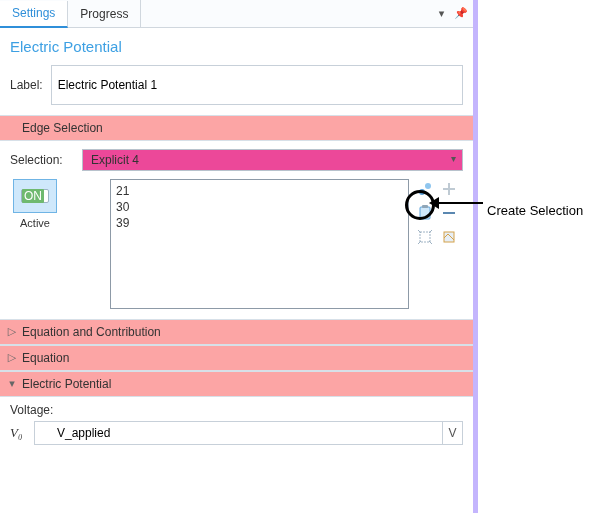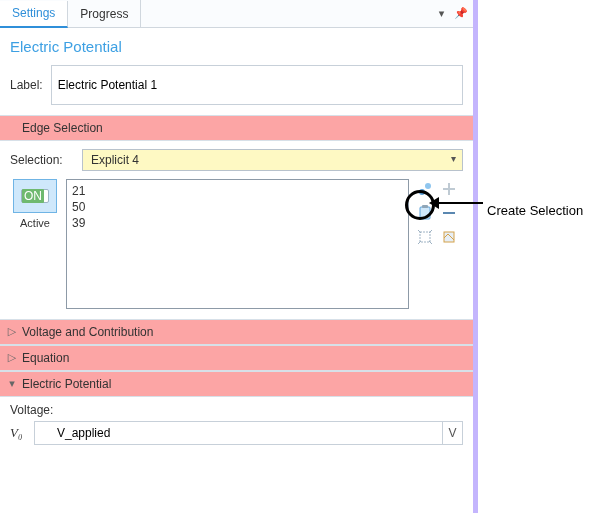--- a/index.html
+++ b/index.html
@@ -11,30 +11,30 @@
   .tabbar .spacer { flex: 1; }
   .tabbar .glyph { padding: 0 5px; color: #555; cursor: pointer; font-size: 11px; }
   .title { color: #3da0e3; font-size: 15px; padding: 10px 10px 6px; }
   .labelrow { display: flex; align-items: center; padding: 4px 10px 10px; gap: 8px; }
   .labelrow input { flex: 1; border: 1px solid #c7d0d9; padding: 12px 6px; font-size: 12px; }
   .section-hdr { background: #fca5a5; padding: 5px 10px 5px 22px; font-size: 12px; color: #333; border-top: 1px solid #d7e0e8; border-bottom: 1px solid #d7e0e8; position: relative; }
   .section-hdr.collapsible { cursor: pointer; }
   .section-hdr .arrow { position: absolute; left: 6px; top: 5px; color: #666; font-size: 11px; width: 12px; text-align: center; }
   .selrow { display: flex; align-items: center; padding: 8px 10px 4px; gap: 14px; }
   .selrow .sellabel { width: 58px; }
-  .selrow .selbox { flex: 1; background: #fef9c3; border: 1px solid #b8c2cc; padding: 3px 20px 3px 8px; position: relative; cursor: pointer; }
+  .selrow .selbox { flex: 1; background: #ec4899; border: 1px solid #b8c2cc; padding: 3px 20px 3px 8px; position: relative; cursor: pointer; }
   .selrow .selbox::after { content: "▾"; position: absolute; right: 6px; top: 3px; color: #555; font-size: 10px; }
   .edgebody { display: flex; padding: 4px 10px 10px; gap: 6px; }
   .col-toggle { display: flex; flex-direction: column; align-items: center; width: 50px; }
   .onbtn { width: 44px; height: 34px; background: #cfe8fb; border: 1px solid #6fb4e5; display: flex; align-items: center; justify-content: center; cursor: pointer; }
   .onbadge { width: 28px; height: 14px; background: #fff; border: 1px solid #9db4c5; border-radius: 2px; font-size: 12px; display: flex; align-items: center; }
   .onbadge span:first-child { background: #6fb96f; color: #fff; padding: 0 2px; border-radius: 1px; }
   .onbadge span:last-child { flex: 1; }
   .active-lbl { margin-top: 4px; font-size: 11px; color: #333; }
-  .listbox { flex: 1; height: 130px; border: 1px solid #8d9aa7; background: #fff; padding: 3px 5px; font-size: 12px; line-height: 16px; overflow: auto; }
+  .listbox { flex: 1; height: 130px; border: 1px solid #8d9aa7; background: #fff; padding: 3px 5px; font-size: 12px; line-height: 16px; overflow: auto; margin-left: 44px; }
   .listbox div { cursor: pointer; }
   .sidebtns { width: 48px; display: flex; flex-wrap: wrap; gap: 4px 4px; align-content: flex-start; }
   .iconbtn { width: 20px; height: 20px; display: flex; align-items: center; justify-content: center; cursor: pointer; border: 1px solid transparent; }
   .voltagerow { padding: 6px 10px 4px; }
   .voltageinput { display: flex; align-items: center; padding: 0 10px 10px; gap: 6px; }
   .voltageinput .v0 { font-style: italic; font-family: "Times New Roman", serif; font-size: 13px; width: 18px; }
   .voltageinput input { flex: 1; border: 1px solid #c7d0d9; padding: 4px 22px; font-size: 12px; }
   .voltageinput .unit { width: 20px; text-align: center; color: #555; border: 1px solid #c7d0d9; border-left: none; padding: 4px 4px; margin-left: -6px; }
   
   .annot { position: absolute; left: 405px; top: 190px; width: 190px; height: 40px; pointer-events: none; }
@@ -80,21 +80,21 @@
       <div class="onbtn">
         <div class="onbadge">
             <span>ON</span>
             <span></span>
           </div>
       </div>
       <div class="active-lbl">Active</div>
     </div>
     <div class="listbox">
       <div>21</div>
-      <div>50</div>
+      <div>30</div>
       <div>39</div>
     </div>
     <div class="sidebtns">
       <div class="iconbtn">
         <svg width="16" height="16" viewBox="0 0 16 16">
           <circle cx="5" cy="11" r="3" fill="#5aa0d8"></circle>
             <circle cx="11" cy="5" r="3" fill="#8fc6ef"></circle>
         </svg>
       </div>
       <div class="iconbtn">
@@ -124,21 +124,21 @@
         <svg width="16" height="16" viewBox="0 0 16 16">
           <rect x="3" y="3" width="10" height="10" fill="#e6eef6" stroke="#d4a24a"></rect>
           <path d="M3 9 L7 5 L13 11" stroke="#d4a24a" fill="none"></path>
         </svg>
       </div>
     </div>
   </div>
 
   <div class="section-hdr collapsible">
     <span class="arrow">▷</span>
-    <span>Voltage and Contribution</span>
+    <span>Equation and Contribution</span>
   </div>
   <div class="section-hdr collapsible">
     <span class="arrow">▷</span>
     <span>Equation</span>
   </div>
   <div class="section-hdr collapsible">
     <span class="arrow">▾</span>
     <span>Electric Potential</span>
   </div>
 

